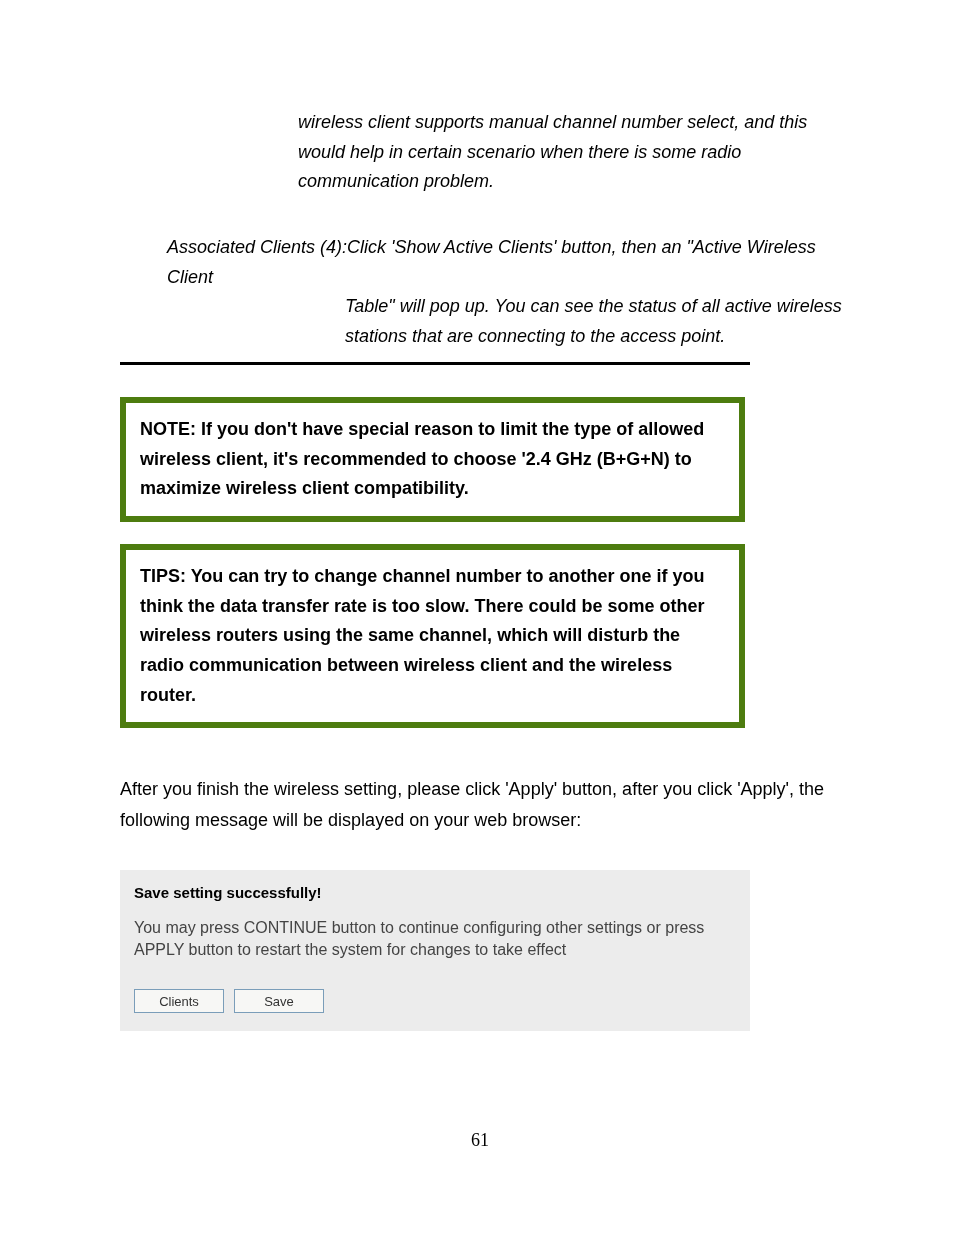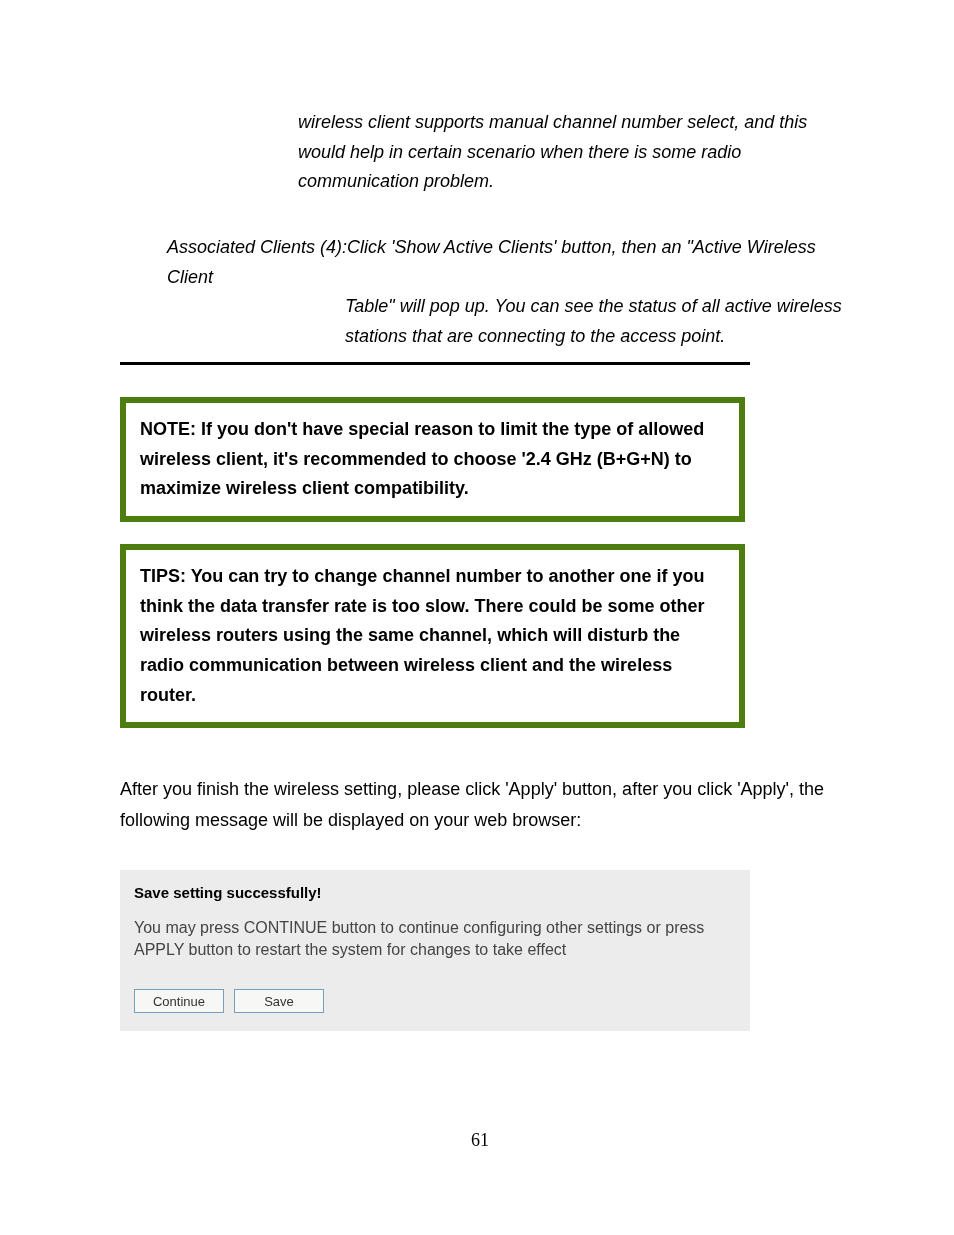--- a/index.html
+++ b/index.html
@@ -130,21 +130,21 @@
   <div class="boxed">NOTE: If you don't have special reason to limit the type of allowed wireless client, it's recommended to choose '2.4 GHz (B+G+N) to maximize wireless client compatibility.</div>
 
   <div class="boxed">TIPS: You can try to change channel number to another one if you think the data transfer rate is too slow. There could be some other wireless routers using the same channel, which will disturb the radio communication between wireless client and the wireless router.</div>
 
   <div class="body-text">After you finish the wireless setting, please click 'Apply' button, after you click 'Apply', the following message will be displayed on your web browser:</div>
 
   <div class="screenshot-panel">
     <div class="panel-title">Save setting successfully!</div>
     <div class="panel-msg">You may press CONTINUE button to continue configuring other settings or press APPLY button to restart the system for changes to take effect</div>
     <div class="panel-buttons">
-      <div class="panel-btn">Continue</div>
+      <div class="panel-btn">Clients</div>
       <div class="panel-btn">Save</div>
     </div>
   </div>
 
 
   <div class="page-num">61</div>
 
 </div>
 
 </body></html>

